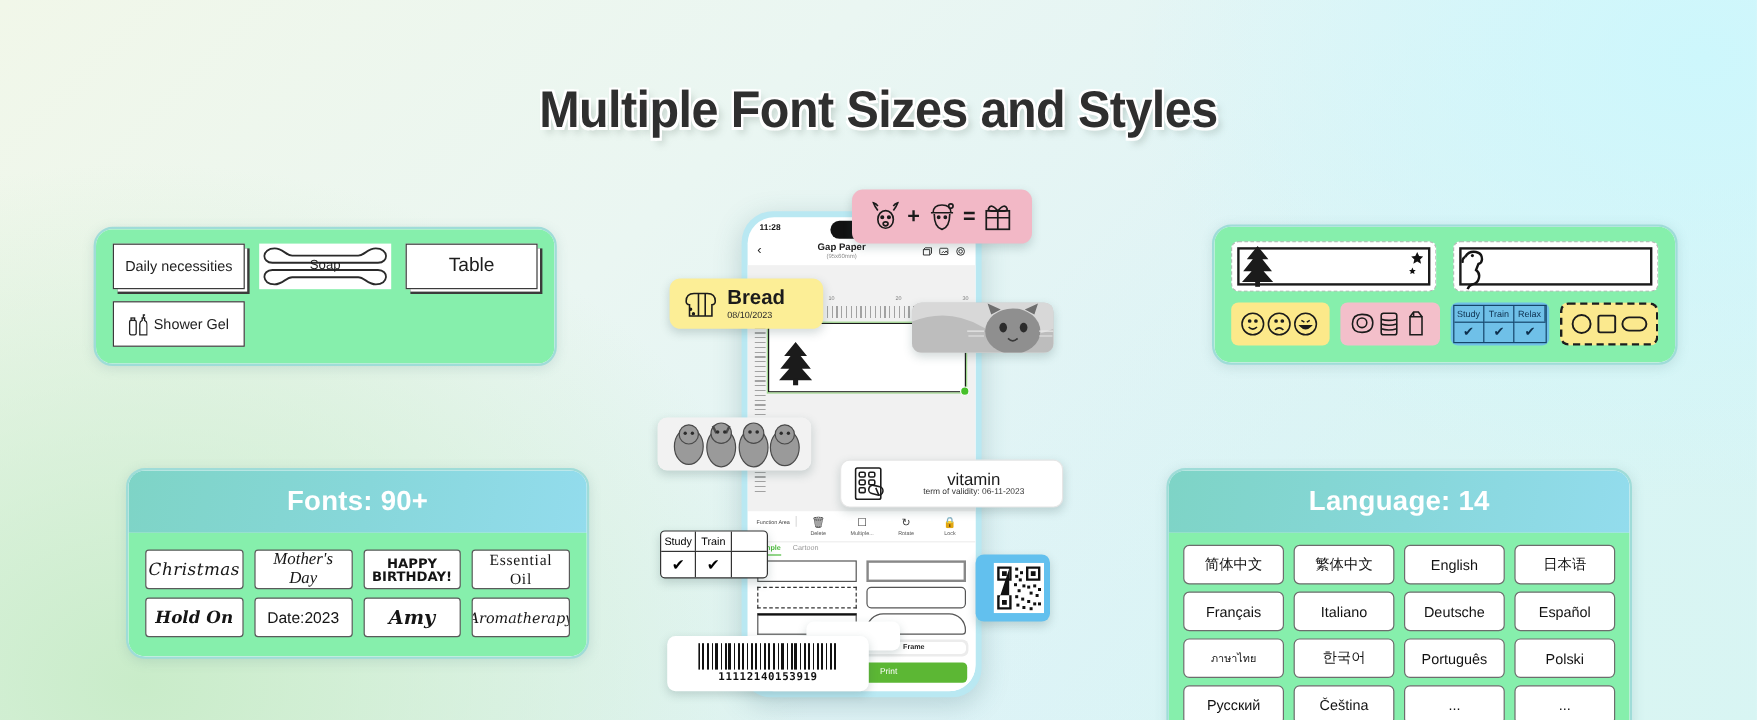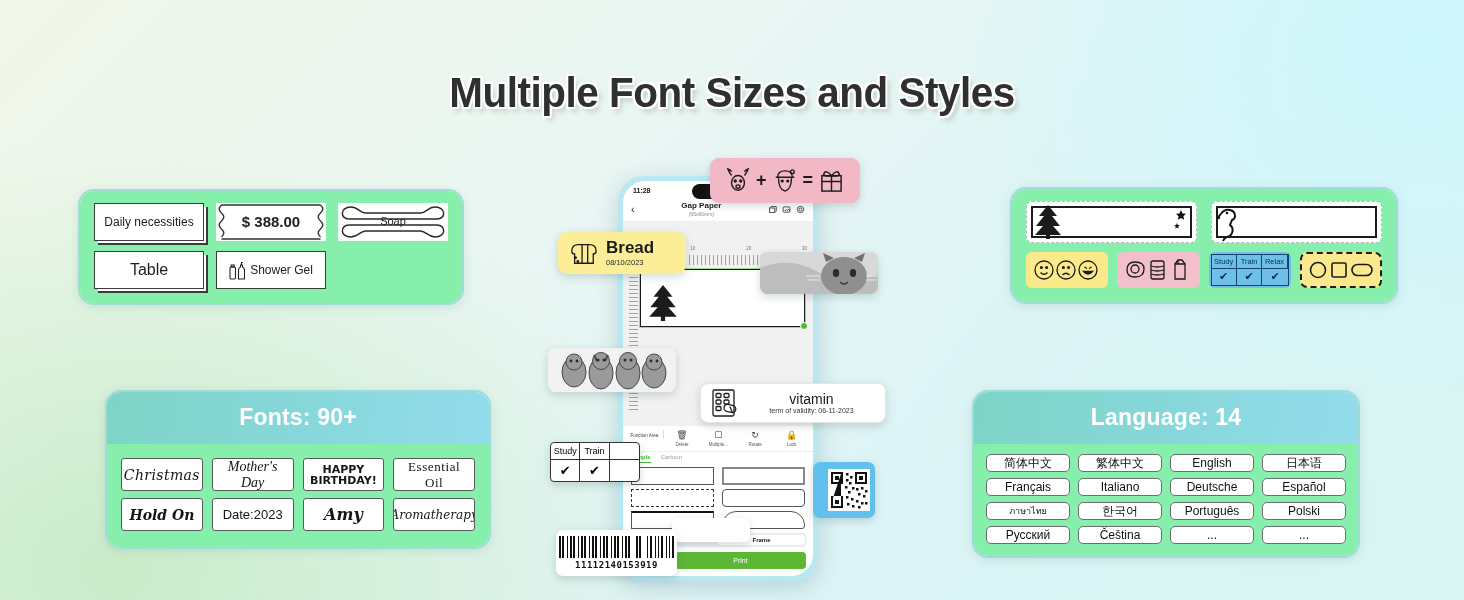--- a/index.html
+++ b/index.html
@@ -83,21 +83,21 @@
   .f-bold   { font-family:"DejaVu Sans", sans-serif; font-weight:bold; font-size:11px; line-height:1.0; }
   .f-serif2 { font-family:"Liberation Serif", serif; letter-spacing:0.6px; font-size:13px;}
   .f-script2{ font-family:"DejaVu Serif", serif; font-style:italic; font-weight:bold; }
   .f-sans   { font-family:"Liberation Sans", sans-serif; font-size:13px; }
   .f-script3{ font-family:"DejaVu Serif", serif; font-style:italic; font-weight:bold; font-size:16px; }
   .f-script4{ font-family:"DejaVu Serif", serif; font-style:italic; font-size:12px; }
 
   
   .lchip {
     border: 1.3px solid #6d6d6d; border-radius: 5px; background:#fff;
-    height: 18px; display:flex; align-items:center; justify-content:center;
+    height: 33px; display:flex; align-items:center; justify-content:center;
     font-size: 12px; color:#111;
   }
   .lchip.small { font-size: 9px; }
 
   
   .mat-row1 { display:grid; grid-template-columns: 1fr 1fr; gap: 14px; margin-bottom: 9px; }
   .mat-frame {
     border: 1.4px dashed #b9b9b9; border-radius: 6px; padding: 4px; background:#fff;
     height: 42px; display:flex; align-items:center;
   }
@@ -193,21 +193,21 @@
                 display:flex; align-items:center; padding:0 10px; gap:9px; border:1px solid #e6e6e6;}
   .st-vitamin .vt { font-size:14px; color:#1a1a1a; text-align:center; line-height:1.1; }
   .st-vitamin .vd { font-size:7px; color:#333; }
   .st-study { left:550px; top:442px; width:90px; height:40px; background:#fff; border-radius:4px;
               border:1.3px solid #333; display:grid; grid-template-columns:1fr 1fr 1fr; }
   .st-study > div { border-right:1.3px solid #333; display:flex; align-items:center; justify-content:center; font-size:9px; }
   .st-study > div:nth-child(3n){border-right:none;}
   .st-study .row2 { border-top:1.3px solid #333; font-size:13px; }
   .st-qr { left:813px; top:462px; width:62px; height:56px; background:#62c0ee; border-radius:7px;
            display:flex; align-items:center; justify-content:flex-end; padding-right:5px; }
-  .st-barcode { left:556px; top:530px; width:121px; height:46px; background:#fff; border-radius:7px;
+  .st-barcode { left:556px; top:530px; width:168px; height:46px; background:#fff; border-radius:7px;
                 display:flex; flex-direction:column; align-items:center; justify-content:center; }
   .bc { width:116px; height:22px;
         background: repeating-linear-gradient(90deg,#111 0 1.5px,#fff 1.5px 3px,#111 3px 5px,#fff 5px 7.5px,#111 7.5px 8.5px,#fff 8.5px 11px); }
   .bcnum { font-family:"DejaVu Sans Mono", monospace; font-size:9px; font-weight:bold; letter-spacing:.5px; margin-top:2px; color:#111;}
   .st-side { left:672px; top:518px; width:78px; height:24px; background:#fff; border-radius:6px; }
 </style>
 </head>
 <body>
 
 <div class="stage">
@@ -215,26 +215,20 @@
   <div class="title">Multiple Font Sizes and Styles</div>
 
   <div class="panel" style="left:78px; top:189px; width:386px;">
     <div class="panel-body">
       <div class="grid3">
 
         <div class="chip shadow-box">
           <span>Daily necessities</span>
         </div>
 
-        <div class="chip wavy chip-money" style="position:relative;">
-          <svg width="100%" height="38" viewBox="0 0 120 38" preserveAspectRatio="none" style="position:absolute;inset:0;">
-            <path d="M6 2 H114 M6 36 H114 M6 2 q-5 4 0 8 q5 4 0 8 q-5 4 0 8 q5 4 0 8 M114 2 q5 4 0 8 q-5 4 0 8 q5 4 0 8 q-5 4 0 8" fill="none" stroke="#333" stroke-width="1.6"></path>
-          </svg>
-          <span style="position:relative;">$ 388.00</span>
-        </div>
 
         <div class="chip soap" style="position:relative;">
           <svg width="100%" height="38" viewBox="0 0 120 38" preserveAspectRatio="none" style="position:absolute;inset:0;">
             <path d="M14 4 C2 4 2 16 12 16 H108 C118 16 118 4 106 4 C98 4 96 10 90 10 H30 C24 10 22 4 14 4 Z
                      M14 34 C2 34 2 22 12 22 H108 C118 22 118 34 106 34 C98 34 96 28 90 28 H30 C24 28 22 34 14 34 Z" fill="#fff" stroke="#2a2a2a" stroke-width="1.6"></path>
           </svg>
           <span style="position:relative;font-size:11px;">Soap</span>
         </div>
 
         <div class="chip shadow-box chip-table">

